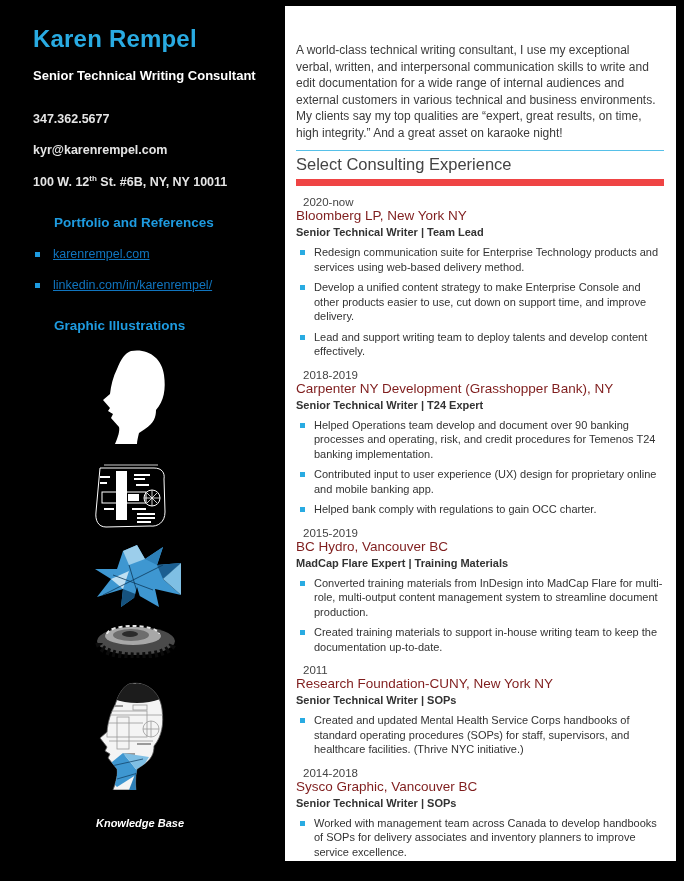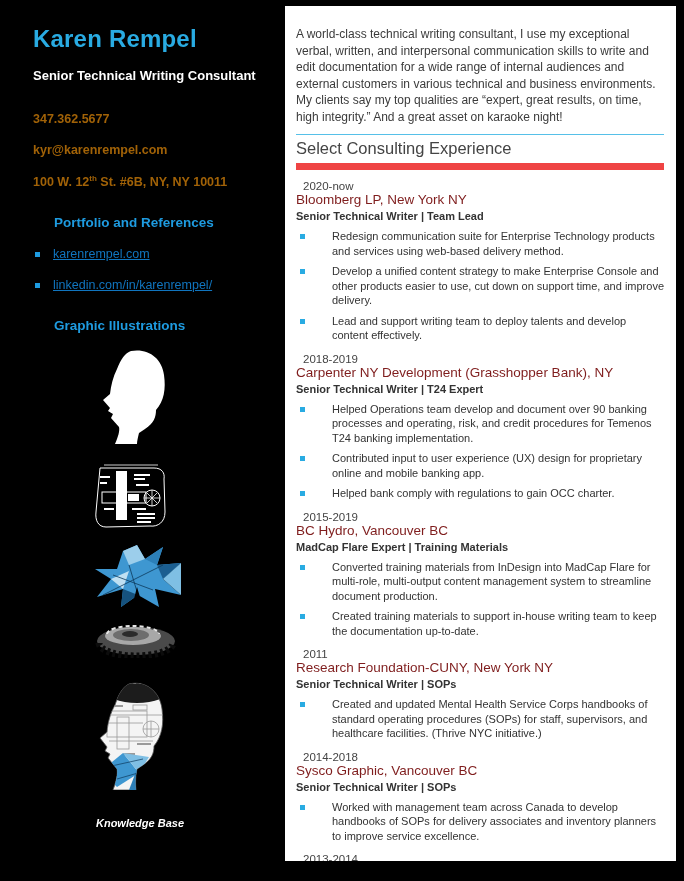--- a/index.html
+++ b/index.html
@@ -3,45 +3,45 @@
 <meta charset="utf-8">
 <style>
   * { margin:0; padding:0; box-sizing:border-box; }
   html,body { width:684px; height:881px; background:#000; font-family:"Liberation Sans", sans-serif; }
   .page { position:relative; width:684px; height:881px; background:#000; overflow:hidden; }
 
   
   .sidebar { position:absolute; left:0; top:0; width:302px; height:881px; background:#000; color:#fff; }
   .name { margin:25px 0 0 33px; font-size:24px; font-weight:bold; color:#29ABE2; letter-spacing:.2px; }
   .job-title { margin:15px 0 0 33px; font-size:13px; font-weight:bold; color:#fff; }
-  .contact { margin:0 0 0 33px; font-size:12.5px; font-weight:bold; color:#a16207; }
+  .contact { margin:0 0 0 33px; font-size:12.5px; font-weight:bold; color:#e5e5e5; }
   .phone { margin-top:29px; }
   .email { margin-top:17px; }
   .address { margin-top:17px; }
   .address sup { font-size:8px; font-weight:bold; }
   .side-heading { margin:26px 0 0 33px; font-size:13.5px; font-weight:bold; color:#1E9BE0;padding-left:21px; }
   .link-row { margin:17px 0 0 35px; display:flex; align-items:center; gap:13px; }
   .sq { width:5px; height:5px; background:#1E9BE0; flex:none; }
   .side-link { font-size:12.5px; color:#1075BF; text-decoration:underline; cursor:pointer; }
   .illus { position:absolute; }
   .caption { position:absolute; top:817px; left:95px; width:90px; text-align:center;
              font-size:11px; font-weight:bold; font-style:italic; color:#fff; }
 
   
   .panel { position:absolute; left:285px; top:6px; width:391px; height:855px; background:#fff;
            padding:18px 12px 0 11px; overflow:hidden; }
-  .intro { margin-top:2px; font-size:12px; line-height:16.5px; color:#3B3B3B; padding-right:2px; }
+  .intro { margin-top:18px; font-size:12px; line-height:16.5px; color:#3B3B3B; padding-right:2px; }
   .section-heading { margin-top:9px; padding:4px 0 5px 0; font-size:16.5px; color:#444;
                      border-top:1px solid #56C0E8; border-bottom:7px solid #ef4444; }
   .job { display:flex; margin-top:8px;flex-direction:column; }
   .job-dates { flex:none; width:84px; padding:2px 0 0 7px; font-size:11.5px; color:#444; }
   .job-body { flex:1; }
   .company { font-size:13.5px; line-height:16px; color:#7f1d1d; }
   .role { margin-top:2px; font-size:11px; line-height:13px; font-weight:bold; color:#333; }
-  .bullet { display:flex; gap:27px; margin-top:6px; padding-left:4px; }
+  .bullet { display:flex; gap:9px; margin-top:6px; padding-left:4px; }
   .sq2 { width:5px; height:5px; background:#29ABE2; flex:none; margin-top:5px; }
   .bullet-text { font-size:11px; line-height:14.5px; color:#333; }
 </style>
 </head>
 <body>
 
 <div class="page">
 
   <aside class="sidebar">
     <h1 class="name">Karen Rempel</h1>

